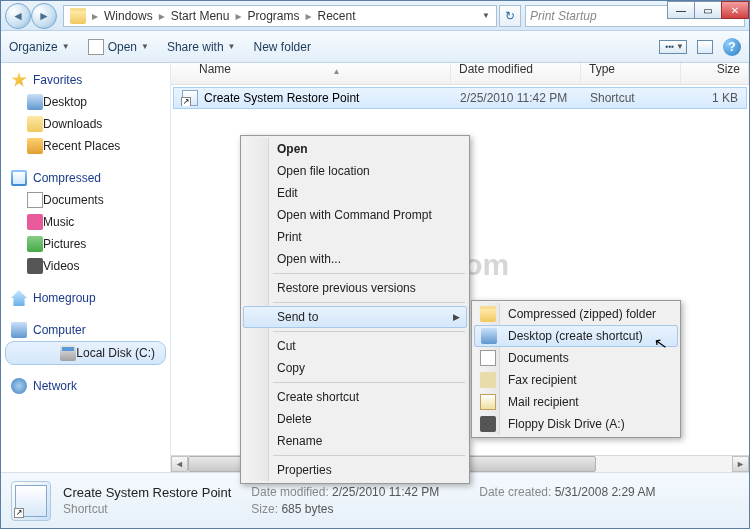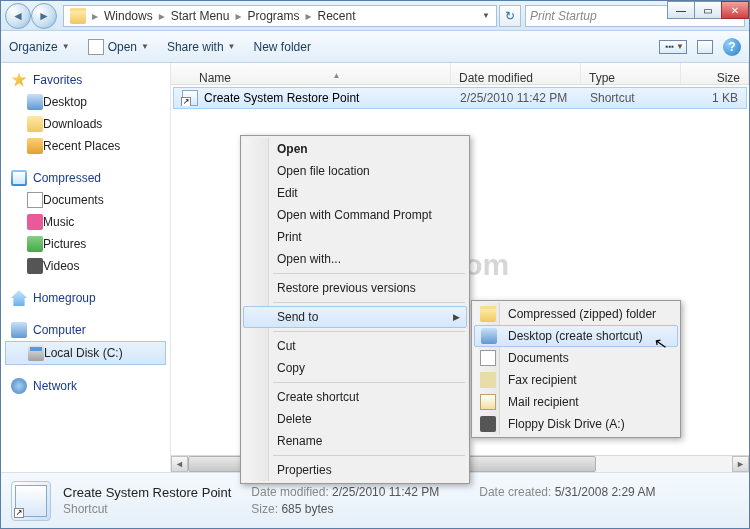--- a/index.html
+++ b/index.html
@@ -20,21 +20,21 @@
 .win-close { background: linear-gradient(to bottom,#f5a0a0,#d04040); color:#fff; border-color:#a03030; }
 .toolbar { height: 32px; background: linear-gradient(to bottom,#f7fbff,#e2eef8); border-bottom: 1px solid #c0d4e8; display: flex; align-items: center; padding: 0 8px; gap: 18px; color: #1a3a5a; }
 .tool-item { display: flex; align-items: center; gap: 4px; cursor: pointer; }
 .tool-right { margin-left: auto; display: flex; align-items: center; gap: 10px; }
 .tool-sq { width:16px; height:14px; border:1px solid #6a8aaa; background:linear-gradient(to bottom,#fff,#dceaf6); cursor:pointer; }
 .help-btn { width:18px; height:18px; border-radius:50%; background:radial-gradient(circle at 30% 30%,#8ecdff,#2a7dc0); color:#fff; font-weight:bold; display:flex; align-items:center; justify-content:center; cursor:pointer; }
 .content { flex: 1; display: flex; background: #fff; overflow: hidden; }
 .sidebar { width: 170px; border-right: 1px solid #e0e8f0; padding: 6px 0; overflow-y: auto; }
 .sb-group-head { display: flex; align-items: center; gap: 6px; padding: 3px 10px; color: #1a3a8a; cursor: pointer; }
 .sb-item { display: flex; align-items: center; gap: 0; padding: 3px 10px 3px 26px; cursor: pointer; color: #222; }
-.sb-item.selected { background: linear-gradient(to bottom,#e8f2fd,#d4e7fb); border: 1px solid #a8c8ea; border-radius: 0; margin: 0 4px; padding-left: 22px; }
+.sb-item.selected { background: linear-gradient(to bottom,#e8f2fd,#d4e7fb); border: 1px solid #a8c8ea; border-radius: 9px; margin: 0 4px; padding-left: 22px; justify-content: flex-end; }
 .sb-spacer { height: 10px; }
 .ico { width: 16px; height: 16px; display:inline-block; }
 .ico-fav { background: linear-gradient(135deg,#ffe070,#e8a820); clip-path: polygon(50% 0,61% 35%,98% 35%,68% 57%,79% 91%,50% 70%,21% 91%,32% 57%,2% 35%,39% 35%); }
 .ico-folder { background: linear-gradient(to bottom,#ffe9a8,#f0c860); border-radius: 1px 1px 2px 2px; border-top: 3px solid #f8dc90; }
 .ico-lib { background: linear-gradient(to bottom,#8ec8ff,#3a88d0); border-radius: 2px; position:relative; }
 .ico-lib::after { content:""; position:absolute; inset:2px; background:linear-gradient(to bottom,#fff,#d0e8ff); }
 .ico-comp { background: linear-gradient(to bottom,#c8e0f8,#6098d0); border-radius: 2px; }
 .ico-net { background: radial-gradient(circle,#a8d0f0,#4080c0); border-radius:50%; }
 .ico-disk { background: linear-gradient(to bottom,#e8e8e8,#a0a0a0); border-radius: 2px; position:relative; }
 .ico-disk::before { content:""; position:absolute; left:2px; right:2px; top:2px; height:4px; background:#5a98d8; }
@@ -43,21 +43,21 @@
 .ico-pic { background:linear-gradient(#88cc88,#44aa44); border-radius:2px; }
 .ico-vid { background:#555; border-radius:2px; }
 .ico-doc { background:#fff; border:1px solid #999; }
 .ico-recent { background:linear-gradient(#ffd070,#e0a030); border-radius:2px; }
 .ico-dl { background:linear-gradient(#ffe9a8,#f0c860); border-radius:2px; }
 .ico-shortcut { background:linear-gradient(to bottom,#fff,#d8e8f8); border:1px solid #88a8c8; position:relative; }
 .ico-shortcut::after { content:"↗"; position:absolute; left:-2px; bottom:-2px; font-size:8px; background:#fff; border:1px solid #888; width:8px; height:8px; line-height:8px; text-align:center; }
 .ico-shortcut32 { width:32px; height:32px; }
 .main { flex: 1; display: flex; flex-direction: column; }
 .cols { height: 22px; border-bottom: 1px solid #e0e0e0; display: flex; align-items: center; background: linear-gradient(to bottom,#fdfdfd,#f2f2f2); color: #333; }
-.col { padding: 8px 8px; border-right: 1px solid #e8e8e8; height:100%; display:flex; align-items:flex-start; cursor:pointer; }
+.col { padding: 8px 8px; border-right: 1px solid #e8e8e8; height:100%; display:flex; align-items:flex-end; cursor:pointer; }
 .col.name { width: 280px; }
 .col.date { width: 130px; }
 .col.type { width: 100px; }
 .col.size { flex: 1; justify-content: flex-end; }
 .filelist { flex: 1; overflow: auto; position: relative; }
 .file-row { height: 22px; display: flex; align-items: center; background: linear-gradient(to bottom,#eaf4ff,#d6eaff); border: 1px solid #a8cef0; margin: 2px; }
 .cell { padding: 0 8px; overflow: hidden; white-space: nowrap; }
 .cell.name { width: 278px; display:flex; align-items:center; gap:6px; }
 .cell.date { width: 130px; color:#555; }
 .cell.type { width: 100px; color:#555; }

